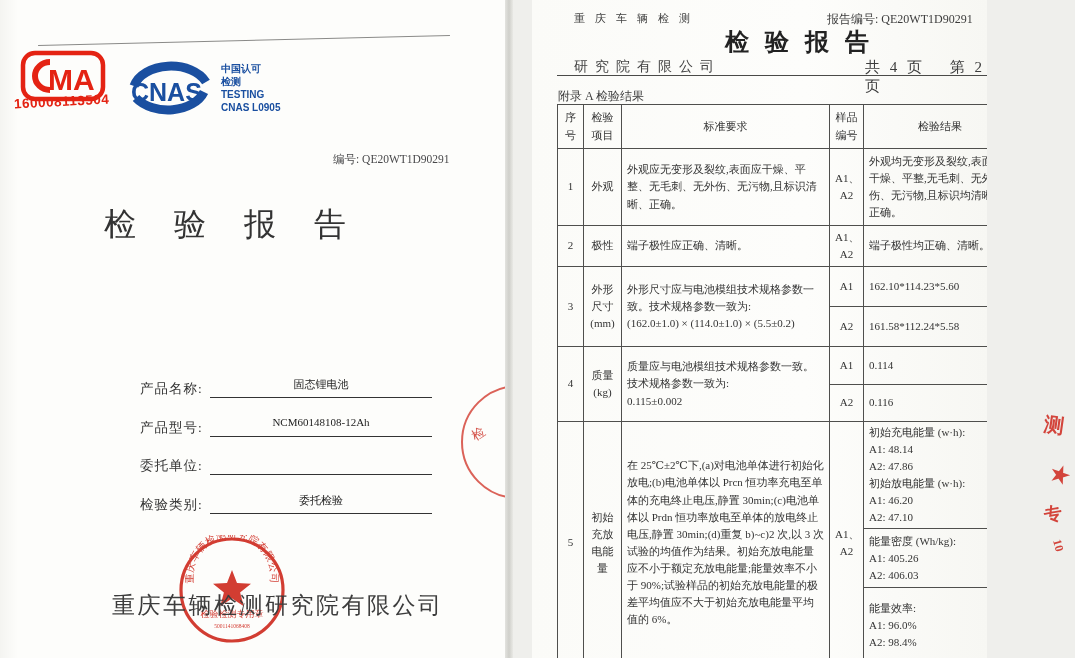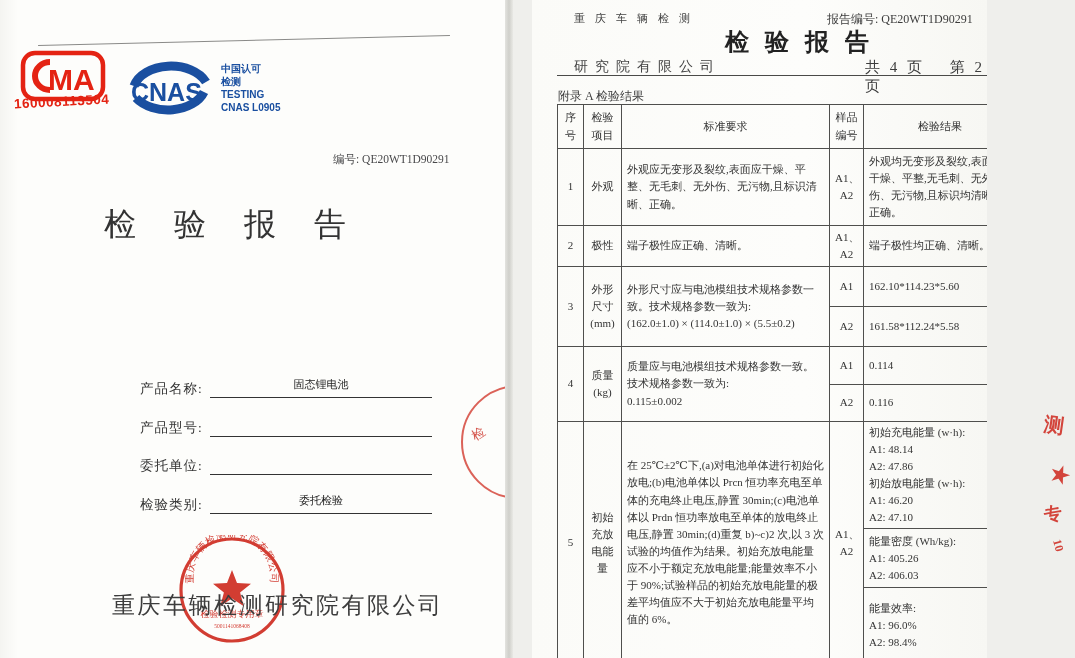--- a/index.html
+++ b/index.html
@@ -89,20 +89,21 @@
     <div class="lp-title">检验报告</div>
 
     <div class="fields">
       <div class="field">
         <span class="lab">产品名称:</span>
         <span class="val">固态锂电池</span>
         <span class="rule"></span>
       </div>
       <div class="field">
         <span class="lab">产品型号:</span>
+        <span class="val">NCM60148108-12Ah</span>
         <span class="rule"></span>
       </div>
       <div class="field">
         <span class="lab">委托单位:</span>
         <span class="rule"></span>
       </div>
       <div class="field">
         <span class="lab">检验类别:</span>
         <span class="val">委托检验</span>
         <span class="rule"></span>

